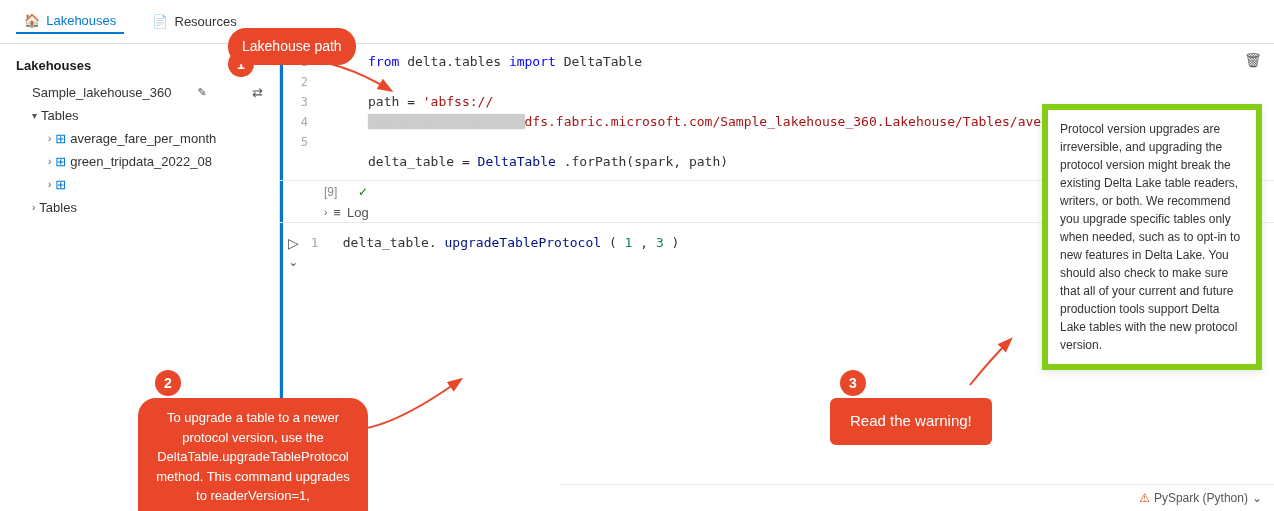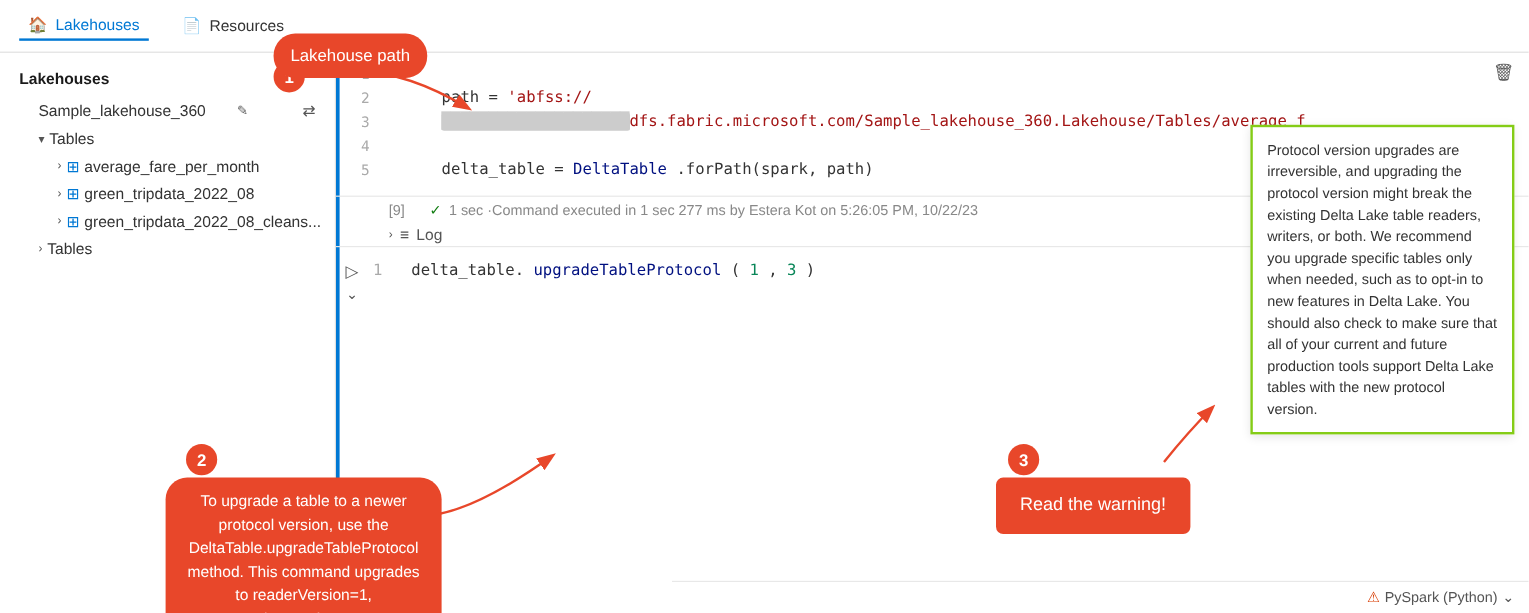--- a/index.html
+++ b/index.html
@@ -64,21 +64,21 @@
 
     .log-row {
       padding: 2px 16px 2px 44px; display: flex; align-items: center; gap: 6px; cursor: pointer; color: #555; font-size: 13px;
     }
     .run-controls {
       display: flex; flex-direction: column; align-items: center; gap: 4px; padding: 6px 8px; color: #555;
     }
 
     
     .warning-box {
-      position: absolute; right: 12px; top: 60px; width: 220px; background: #fff; border: 2px solid #84cc16;
+      position: absolute; right: 12px; top: 60px; width: 220px; background: #fff; border: 6px solid #84cc16;
       padding: 10px 12px; font-size: 12px; color: #333; line-height: 1.5; box-shadow: 0 2px 8px rgba(0,0,0,0.1);
       z-index: 10;
     }
 
     
     .bottom-bar {
       position: absolute; right: 0; bottom: 0; display: flex; align-items: center; justify-content: flex-end;
       padding: 6px 12px; font-size: 12px; color: #555; background: #fff; border-top: 1px solid #e8e8e8;
       width: calc(100% - 280px);
     }
@@ -145,59 +145,63 @@
 
     <div class="sidebar-section indent2">
       <span class="chevron">›</span>
       <span style="color:#0078d4;">⊞</span>
       <span>green_tripdata_2022_08</span>
     </div>
 
     <div class="sidebar-section indent2">
       <span class="chevron">›</span>
       <span style="color:#0078d4;">⊞</span>
-      <span>green_tripdata_2022_08_cleans...</span>
     </div>
 
     <div class="sidebar-section indent1">
       <span class="chevron">›</span>
       <span>Tables</span>
     </div>
   </div>
 
   <div class="code-area" style="position:absolute; top:44px; left:280px; right:0; bottom:0;">
     <div class="blue-border-left"></div>
 
     <div class="code-cell" style="padding-left:44px; padding-right:240px; min-height:120px;">
       <div class="line-numbers">
         <div>1</div>
         <div>2</div>
         <div>3</div>
         <div>4</div>
         <div>5</div>
       </div>
       <div class="code-lines">
+        <div>
+          <span class="kw">from</span>
+          <span class="plain"> delta.tables </span>
+          <span class="kw">import</span>
+          <span class="plain"> DeltaTable</span>
+        </div>
         <div>&nbsp;</div>
         <div>
           <span class="plain">path = </span>
           <span class="str">'abfss://<span style="background:#ccc;color:#ccc;border-radius:2px;">████████████████████</span>dfs.fabric.microsoft.com/Sample_lakehouse_360.Lakehouse/Tables/average_f</span>
         </div>
         <div>&nbsp;</div>
         <div>
           <span class="plain">delta_table = </span>
           <span class="fn">DeltaTable</span>
           <span class="plain">.forPath(spark, path)</span>
         </div>
       </div>
     </div>
 
     <div class="cell-output">
       <span style="color:#888; min-width:28px;">[9]</span>
       <span class="cell-check">✓</span>
-      <span style="color:#888;">1 sec ·Command executed in 1 sec 277 ms by Estera Kot on 5:26:05 PM, 10/22/23</span>
     </div>
 
     <div class="log-row">
       <span style="font-size:10px;">›</span>
       <span>≡</span>
       <span>Log</span>
     </div>
 
     <div style="position:relative; display:flex; align-items:flex-start; padding: 6px 0; border-top: 1px solid #e8e8e8;">
       <div class="run-controls">

